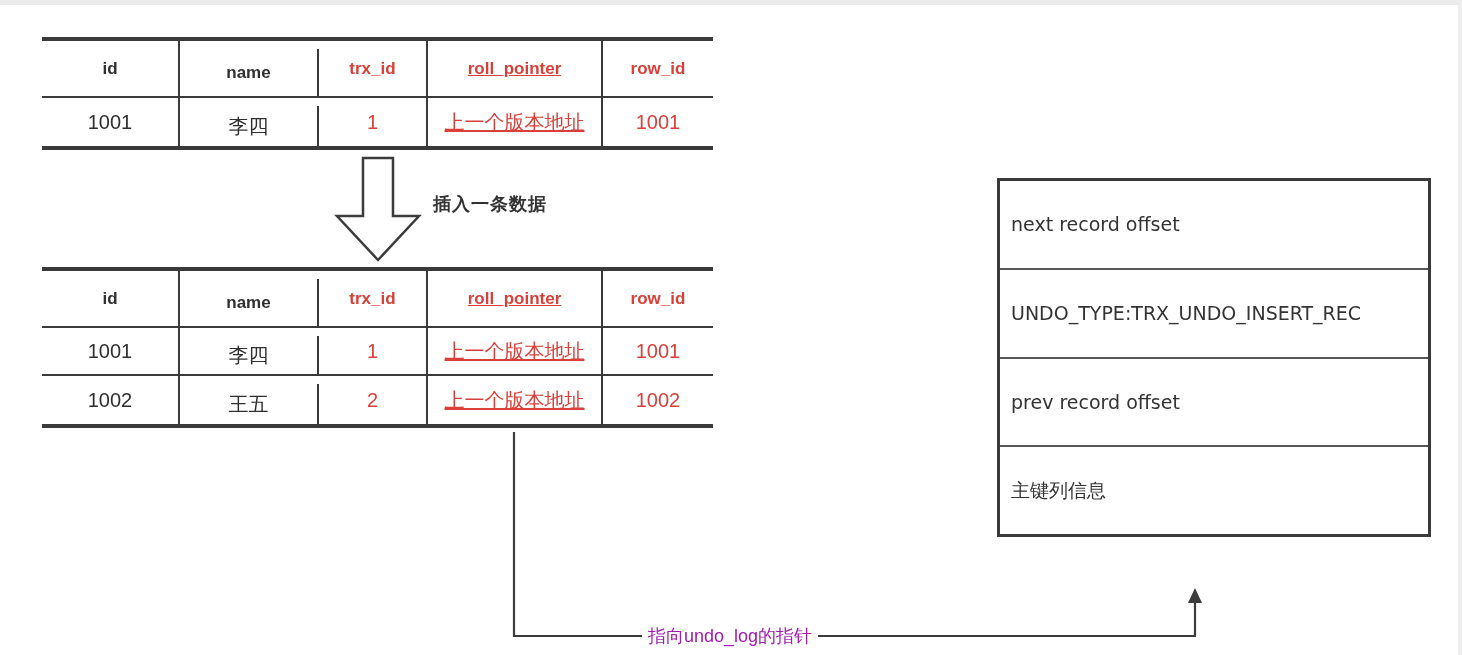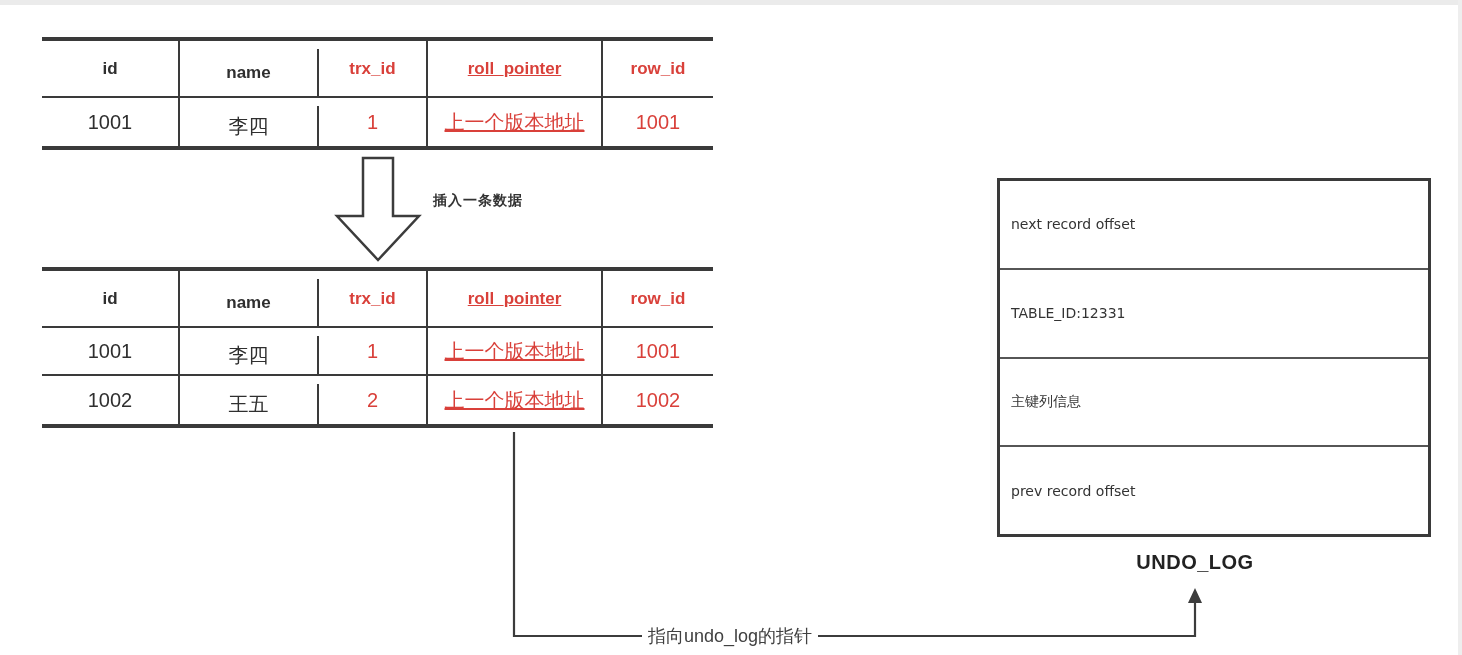--- a/index.html
+++ b/index.html
@@ -24,41 +24,41 @@
   .tcell.hd { font-weight:bold; font-size:17px; }
   .tcell.red { color:var(--accent-red); }
   .c0 { flex:0 0 138px; border-right:2px solid var(--line-color); }
   .c1 { flex:0 0 139px; border-right:2px solid var(--line-color);margin-top:8px; }
   .c2 { flex:0 0 109px; border-right:2px solid var(--line-color); }
   .c3 { flex:0 0 175px; border-right:2px solid var(--line-color);text-decoration:underline; }
   .c4 { flex:1; }
 
   
   .insert-arrow { position:absolute; left:332px; top:156px; }
-  .insert-label { position:absolute; left:433px; top:192px; font-size:14px;
+  .insert-label { position:absolute; left:433px; top:192px; font-size:18px;
                   font-weight:bold; color:#333333; letter-spacing:1px; }
 
   
   .undo-box { position:absolute; left:997px; top:178px; width:434px; height:359px;
               border:3px solid #3a3a3a; display:flex; flex-direction:column;
               background:#ffffff; }
   .undo-row { flex:1; display:flex; align-items:center; padding-left:11px;
-              font-family:"DejaVu Sans", sans-serif; font-size:14px; color:#333333;
+              font-family:"DejaVu Sans", sans-serif; font-size:19px; color:#333333;
               border-bottom:2px solid #565656; white-space:nowrap; }
   .undo-row:last-child { border-bottom:none; }
   .undo-caption { position:absolute; left:1075px; top:551px; width:240px;
                   text-align:center; font-size:20px; font-weight:bold;
                   color:#222222; letter-spacing:0.5px; }
 
   
   .connector-svg { position:absolute; left:0; top:0; width:1462px; height:655px;
                    pointer-events:none; }
   .pointer-label { position:absolute; left:642px; top:624px; width:176px;
                    text-align:center; background:#ffffff; font-size:18px;
-                   color:#404040; line-height:24px; }
+                   color:#a21caf; line-height:24px; }
 </style>
 </head>
 <body>
 
 <div id="stage">
 
   <div class="top-strip"></div>
   <div class="right-strip"></div>
 
   <div class="dtable" style="top:37px">
@@ -102,25 +102,24 @@
       <div class="tcell c0">1002</div>
       <div class="tcell c1">王五</div>
       <div class="tcell c2 red">2</div>
       <div class="tcell c3 red">上一个版本地址</div>
       <div class="tcell c4 red">1002</div>
     </div>
   </div>
 
   <div class="undo-box">
     <div class="undo-row">next record offset</div>
-    <div class="undo-row">TABLE_ID:12331</div>
+    <div class="undo-row">UNDO_TYPE:TRX_UNDO_INSERT_REC</div>
+    <div class="undo-row">prev record offset</div>
     <div class="undo-row">主键列信息</div>
-    <div class="undo-row">prev record offset</div>
   </div>
-  <div class="undo-caption">UNDO_LOG</div>
 
   <svg class="connector-svg" viewBox="0 0 1462 655">
     <polyline points="514,432 514,636 1195,636 1195,600" fill="none" stroke="#3c3c3c" stroke-width="2.2"></polyline>
     <polygon points="1195,588 1188,603 1202,603" fill="#3c3c3c"></polygon>
   </svg>
   <div class="pointer-label">指向undo_log的指针</div>
 
 </div>
 
 </body></html>

